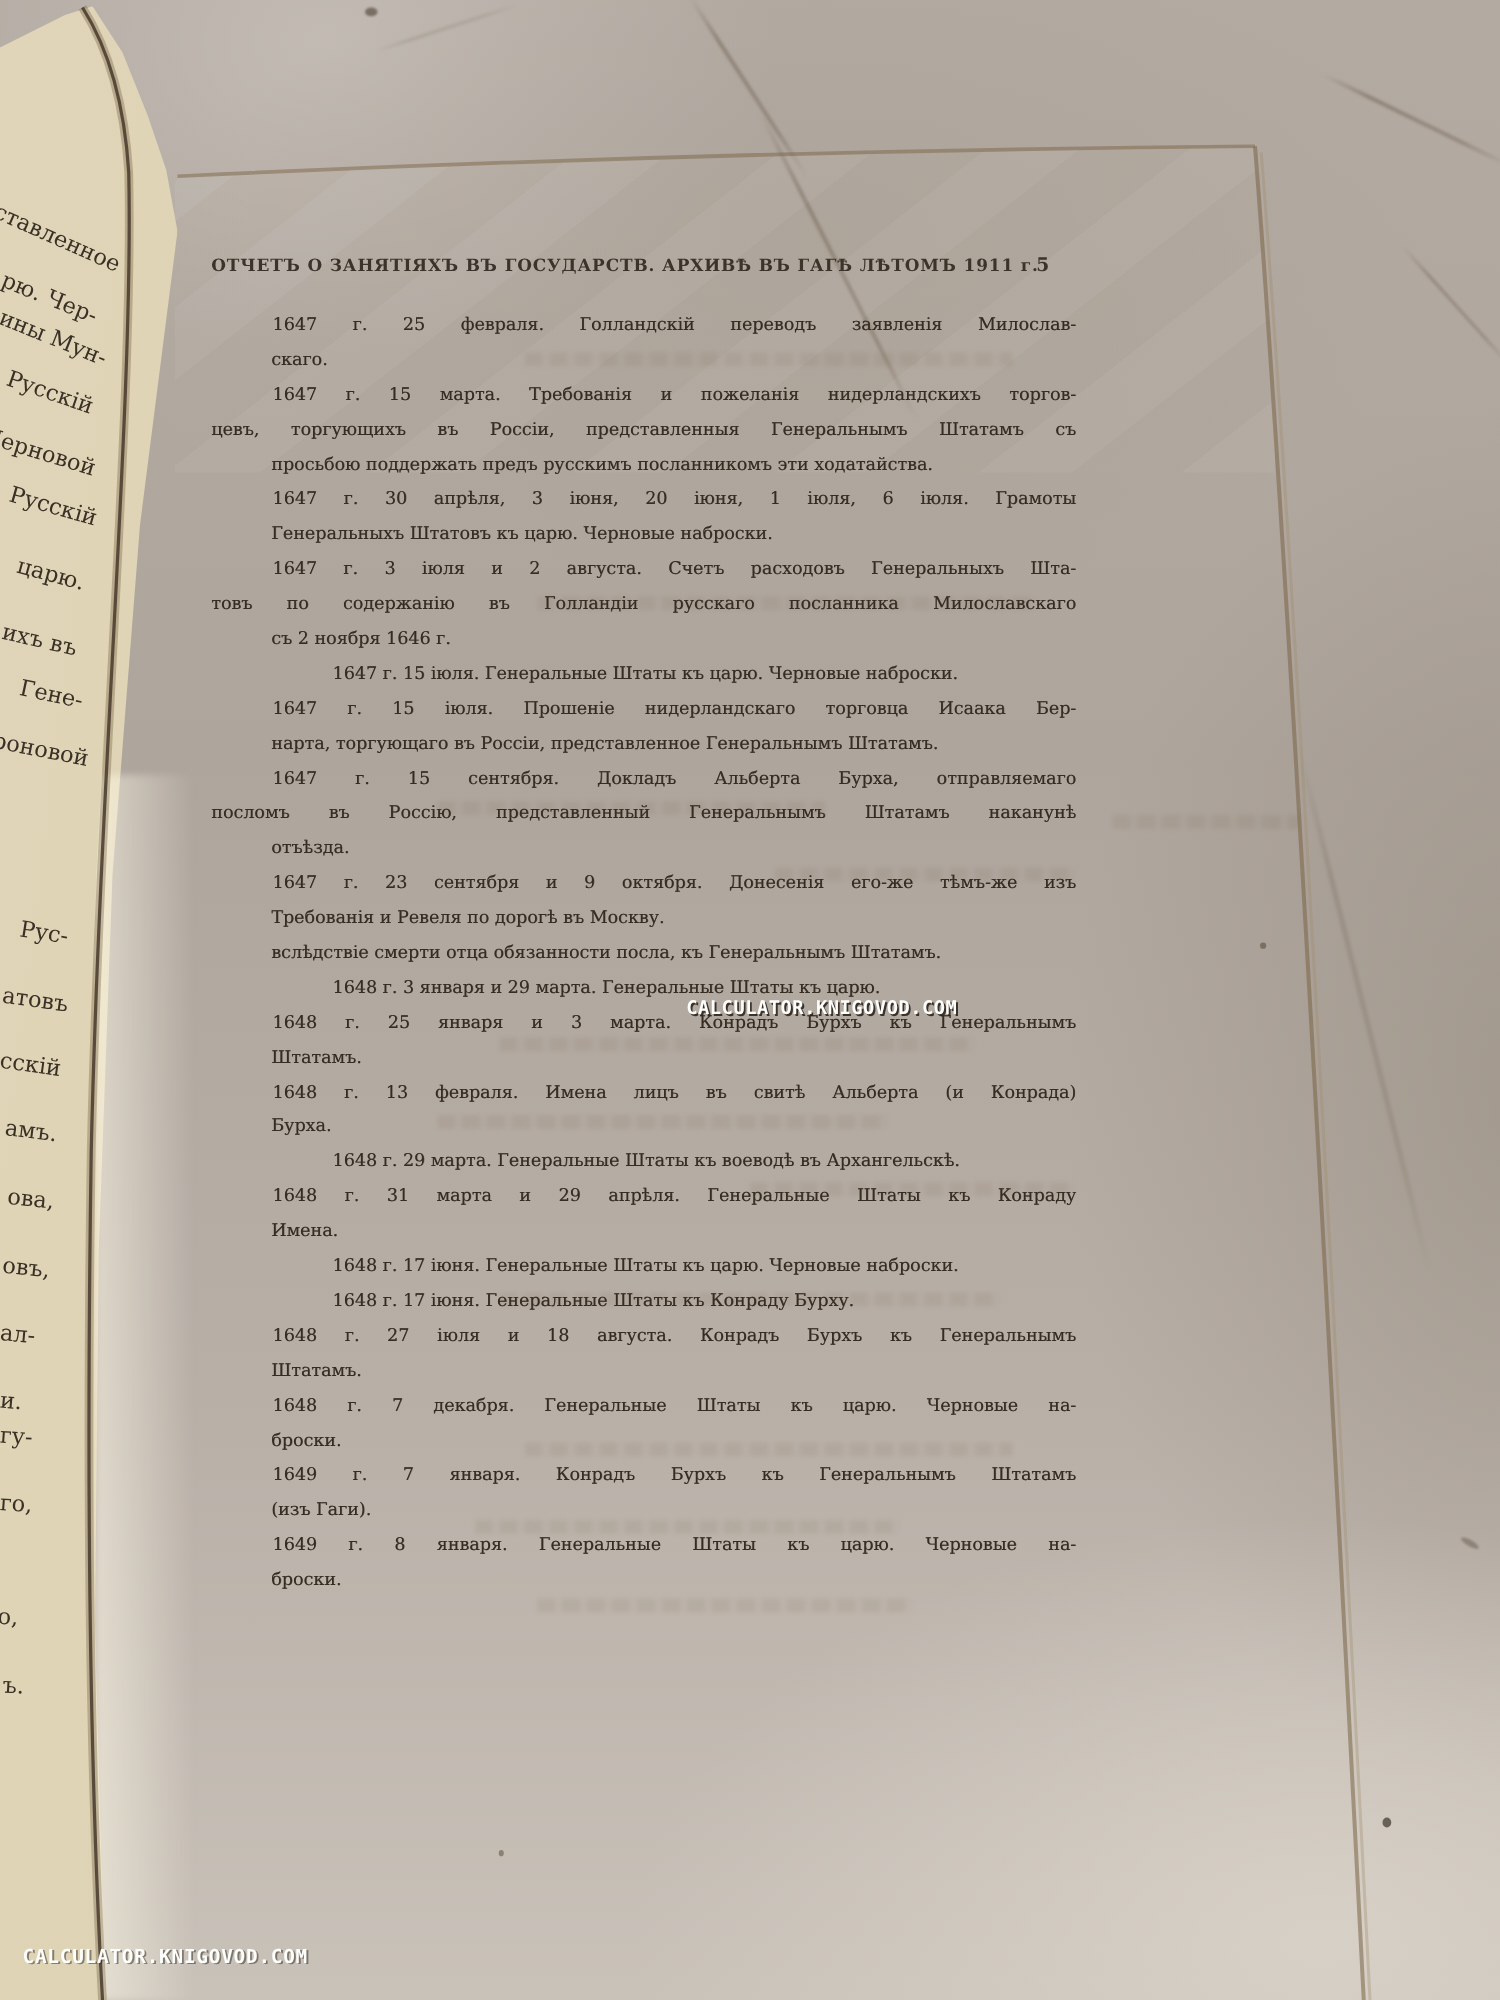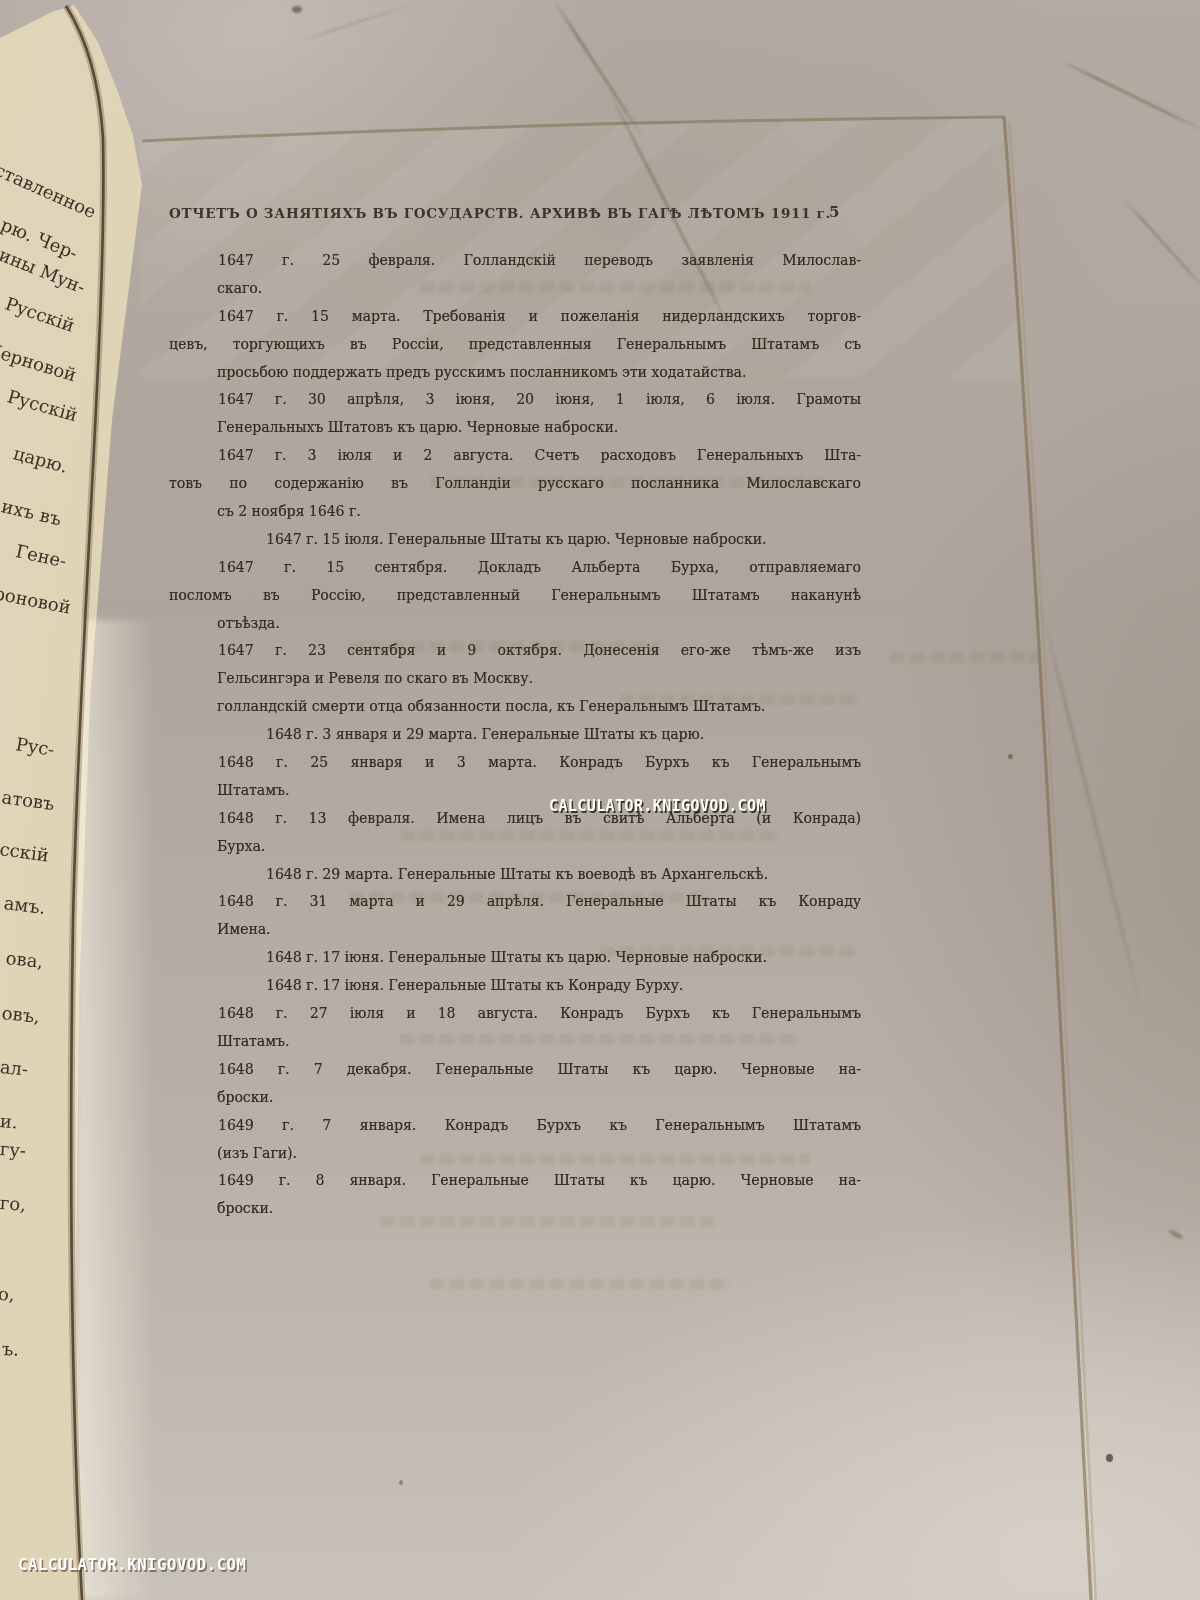--- a/index.html
+++ b/index.html
@@ -137,30 +137,34 @@
         </div>
         <div class="para">
           <div class="line first">1647 г. 3 іюля и 2 августа. Счетъ расходовъ Генеральныхъ Шта-</div>
           <div class="line">товъ по содержанію въ Голландіи русскаго посланника Милославскаго</div>
           <div class="line last">съ 2 ноября 1646 г.</div>
         </div>
         <div class="para">
           <div class="line first last">1647 г. 15 іюля. Генеральные Штаты къ царю. Черновые наброски.</div>
         </div>
         <div class="para">
+          <div class="line first">1647 г. 15 іюля. Прошеніе нидерландскаго торговца Исаака Бер-</div>
+          <div class="line last">нарта, торгующаго въ Россіи, представленное Генеральнымъ Штатамъ.</div>
+        </div>
+        <div class="para">
           <div class="line first">1647 г. 15 сентября. Докладъ Альберта Бурха, отправляемаго</div>
           <div class="line">посломъ въ Россію, представленный Генеральнымъ Штатамъ наканунѣ</div>
           <div class="line last">отъѣзда.</div>
         </div>
         <div class="para">
           <div class="line first">1647 г. 23 сентября и 9 октября. Донесенія его-же тѣмъ-же изъ</div>
-          <div class="line last">Гельсингэра и Ревеля по скаго въ Москву.</div>
-        </div>
-        <div class="para">
-          <div class="line last">голландскій смерти отца обязанности посла, къ Генеральнымъ Штатамъ.</div>
+          <div class="line last">Требованія и Ревеля по дорогѣ въ Москву.</div>
+        </div>
+        <div class="para">
+          <div class="line last">вслѣдствіе смерти отца обязанности посла, къ Генеральнымъ Штатамъ.</div>
         </div>
         <div class="para">
           <div class="line first last">1648 г. 3 января и 29 марта. Генеральные Штаты къ царю.</div>
         </div>
         <div class="para">
           <div class="line first">1648 г. 25 января и 3 марта. Конрадъ Бурхъ къ Генеральнымъ</div>
           <div class="line last">Штатамъ.</div>
         </div>
         <div class="para">
           <div class="line first">1648 г. 13 февраля. Имена лицъ въ свитѣ Альберта (и Конрада)</div>

